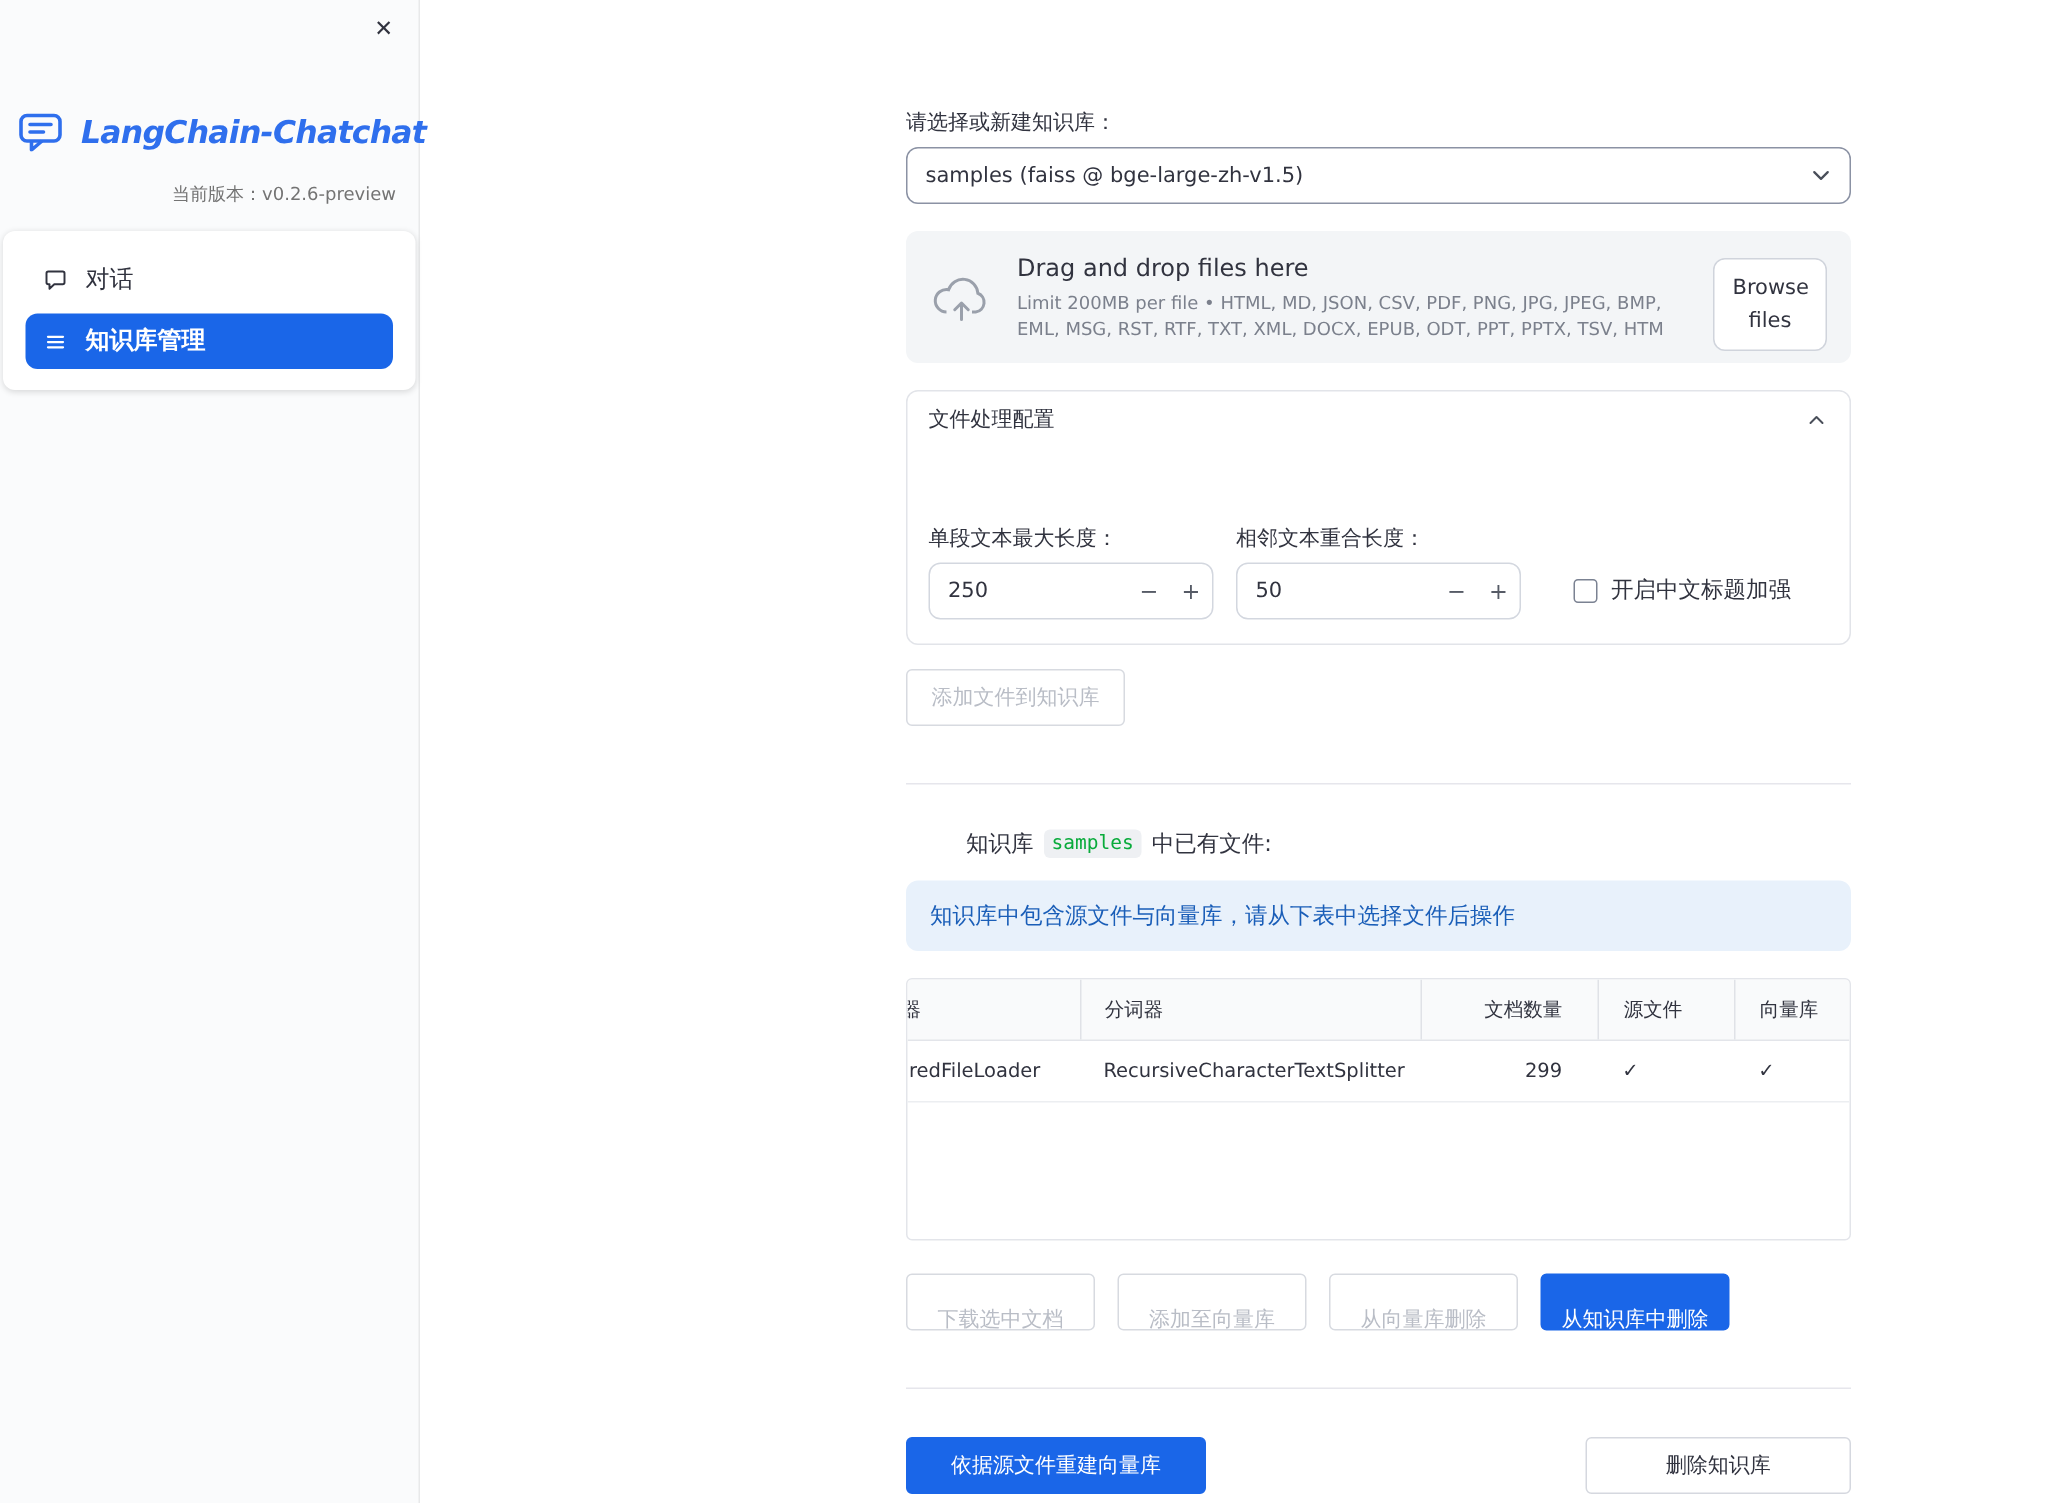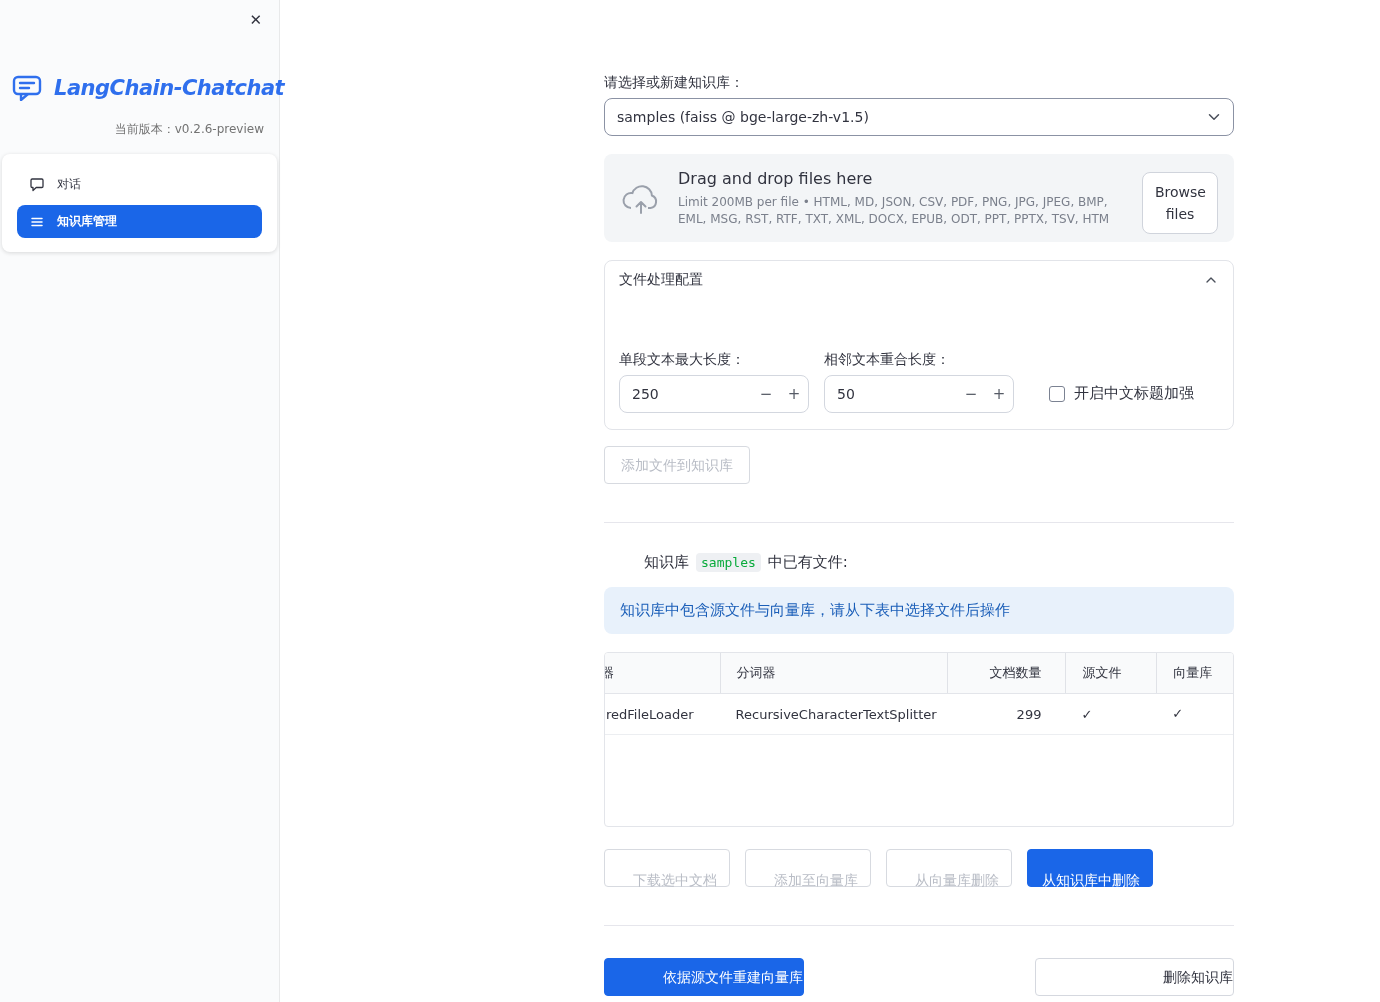--- a/index.html
+++ b/index.html
@@ -35,21 +35,21 @@
     margin-top:20px;padding-right:15px;text-align:right;
     font-size:12px;color:#737373;
   }
   .menu-card{
     margin:16px 2px 0 2px;background:#ffffff;border-radius:8px;
     box-shadow:0 1px 4px rgba(0,0,0,0.14);padding:10px 0;
   }
   .menu-item{
     display:flex;align-items:center;gap:12px;
     margin:4px 15px;padding:8px 12px;border-radius:8px;
-    font-size:12px;color:#31333f;cursor:pointer;
+    font-size:16px;color:#31333f;cursor:pointer;
   }
   .menu-item .mi-icon{display:flex;align-items:center;color:inherit;}
   .menu-item.active{background:var(--primary);color:#ffffff;font-weight:bold;}
   
   .main{flex:1;height:100%;background:#ffffff;overflow:hidden;}
   .content{width:630px;margin-left:324px;padding-top:72px;padding-bottom:34px;}
   .field-label{display:block;font-size:14px;color:#31333f;margin-bottom:6px;line-height:20px;}
   .selectbox{
     height:38px;border:1px solid #8b92a4;border-radius:8px;background:#fff;
     display:flex;align-items:center;justify-content:space-between;
@@ -84,21 +84,21 @@
     font-size:15px;cursor:pointer;font-family:inherit;
   }
   .cfg-check{display:flex;align-items:center;gap:9px;margin-left:20px;margin-bottom:10px;}
   .checkbox{
     width:16px;height:16px;border:1.5px solid #7b8292;border-radius:3px;
     background:#fff;cursor:pointer;flex:none;
   }
   .check-label{font-size:15px;cursor:pointer;}
   .btn{
     height:38px;border-radius:4px;font-size:14px;font-family:inherit;
-    cursor:pointer;padding:0 16px;line-height:36px;text-align:right;
+    cursor:pointer;padding:0 16px;line-height:36px;text-align:center;
   }
   .btn-secondary{background:#fff;border:1px solid #d5d8df;color:#31333f;}
   .btn-disabled{background:#fff;border:1px solid #d7dae0;color:#b9bdc6;cursor:default;}
   .btn-primary{background:var(--primary);border:1px solid var(--primary);color:#fff;}
   hr.divider{border:0;border-top:1px solid #e6e6ec;margin:38px 0 30px;}
   .files-line{display:flex;align-items:flex-start;gap:7px;font-size:15px;margin-left:40px;}
   .files-line code{
     font-family:"DejaVu Sans Mono","Liberation Mono",monospace;
     font-size:13px;color:var(--code-green);background:#eef0f3;
     padding:2px 5px;border-radius:4px;
@@ -119,21 +119,21 @@
   .c0{width:115px;padding-left:1px;}
   .c1{width:228px;}
   .c2{width:119px;justify-content:flex-end;padding-right:24px;}
   .c3{width:91px;}
   .c4{width:77px;font-family:Liberation Serif, serif;}
   .clip-left{margin-left:-5px;}
   .actions-row{display:flex;gap:15px;margin-top:22px;}
   .actions-row .btn{width:126px;padding:12px;}
   .footer-row{display:flex;justify-content:space-between;margin-top:32px;}
   .footer-row .btn-rebuild{width:200px;padding:0;}
-  .footer-row .btn-delete{width:199px;padding:0;}
+  .footer-row .btn-delete{width:177px;padding:0;}
 </style>
 </head>
 <body>
 
 <aside class="sidebar">
   <button class="close-btn">
     <span>✕</span>
   </button>
 
   <div class="logo-row">

